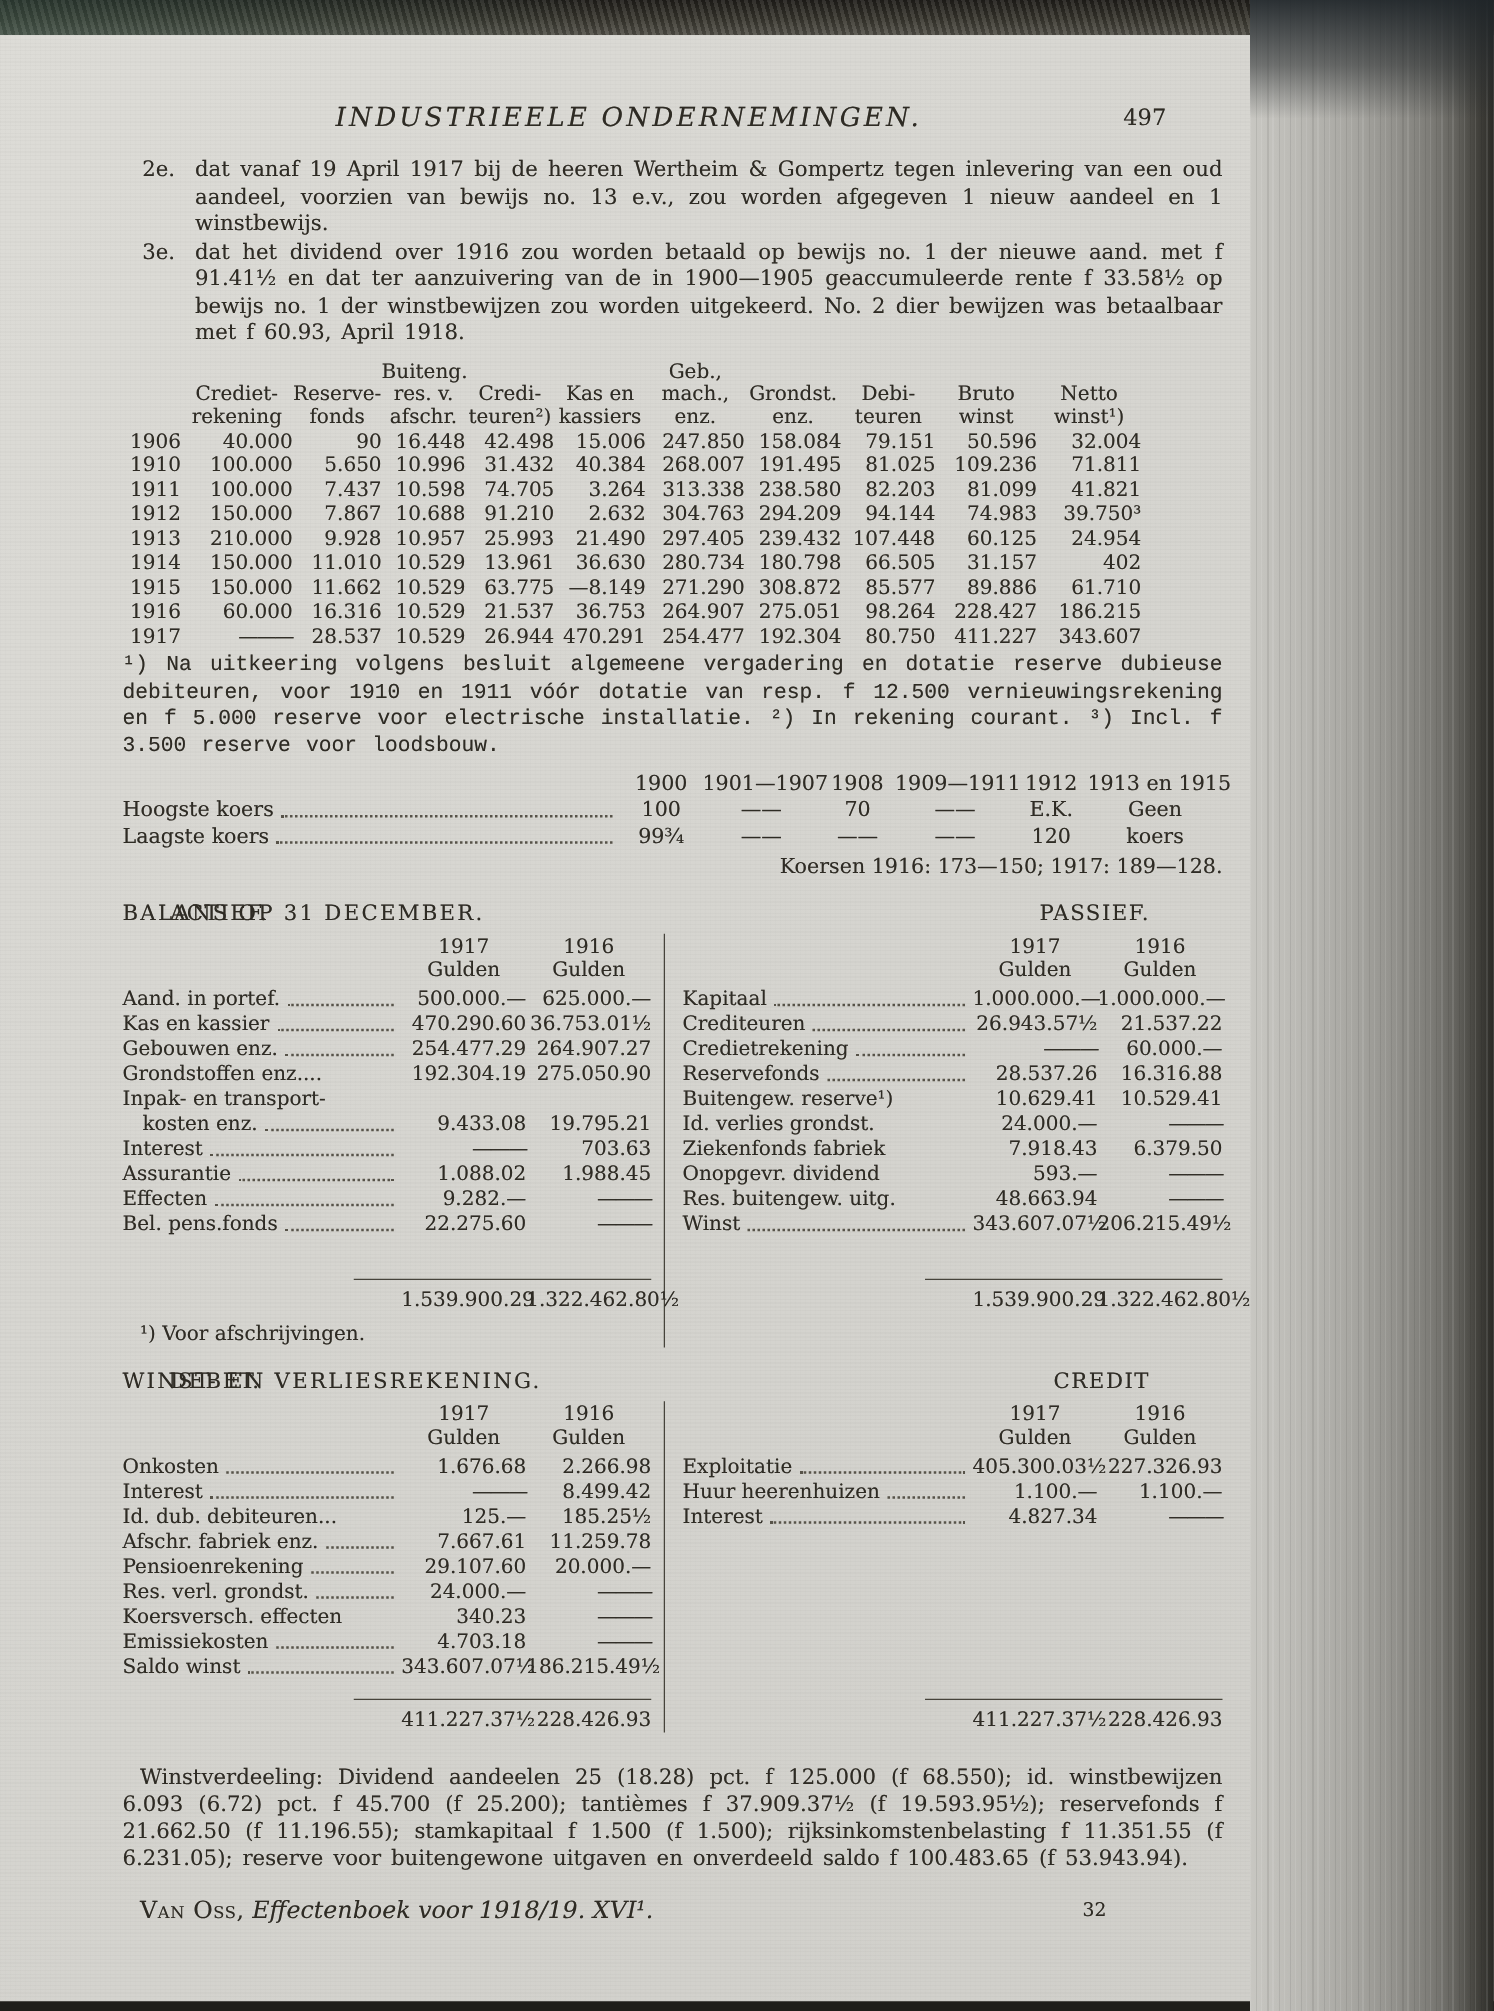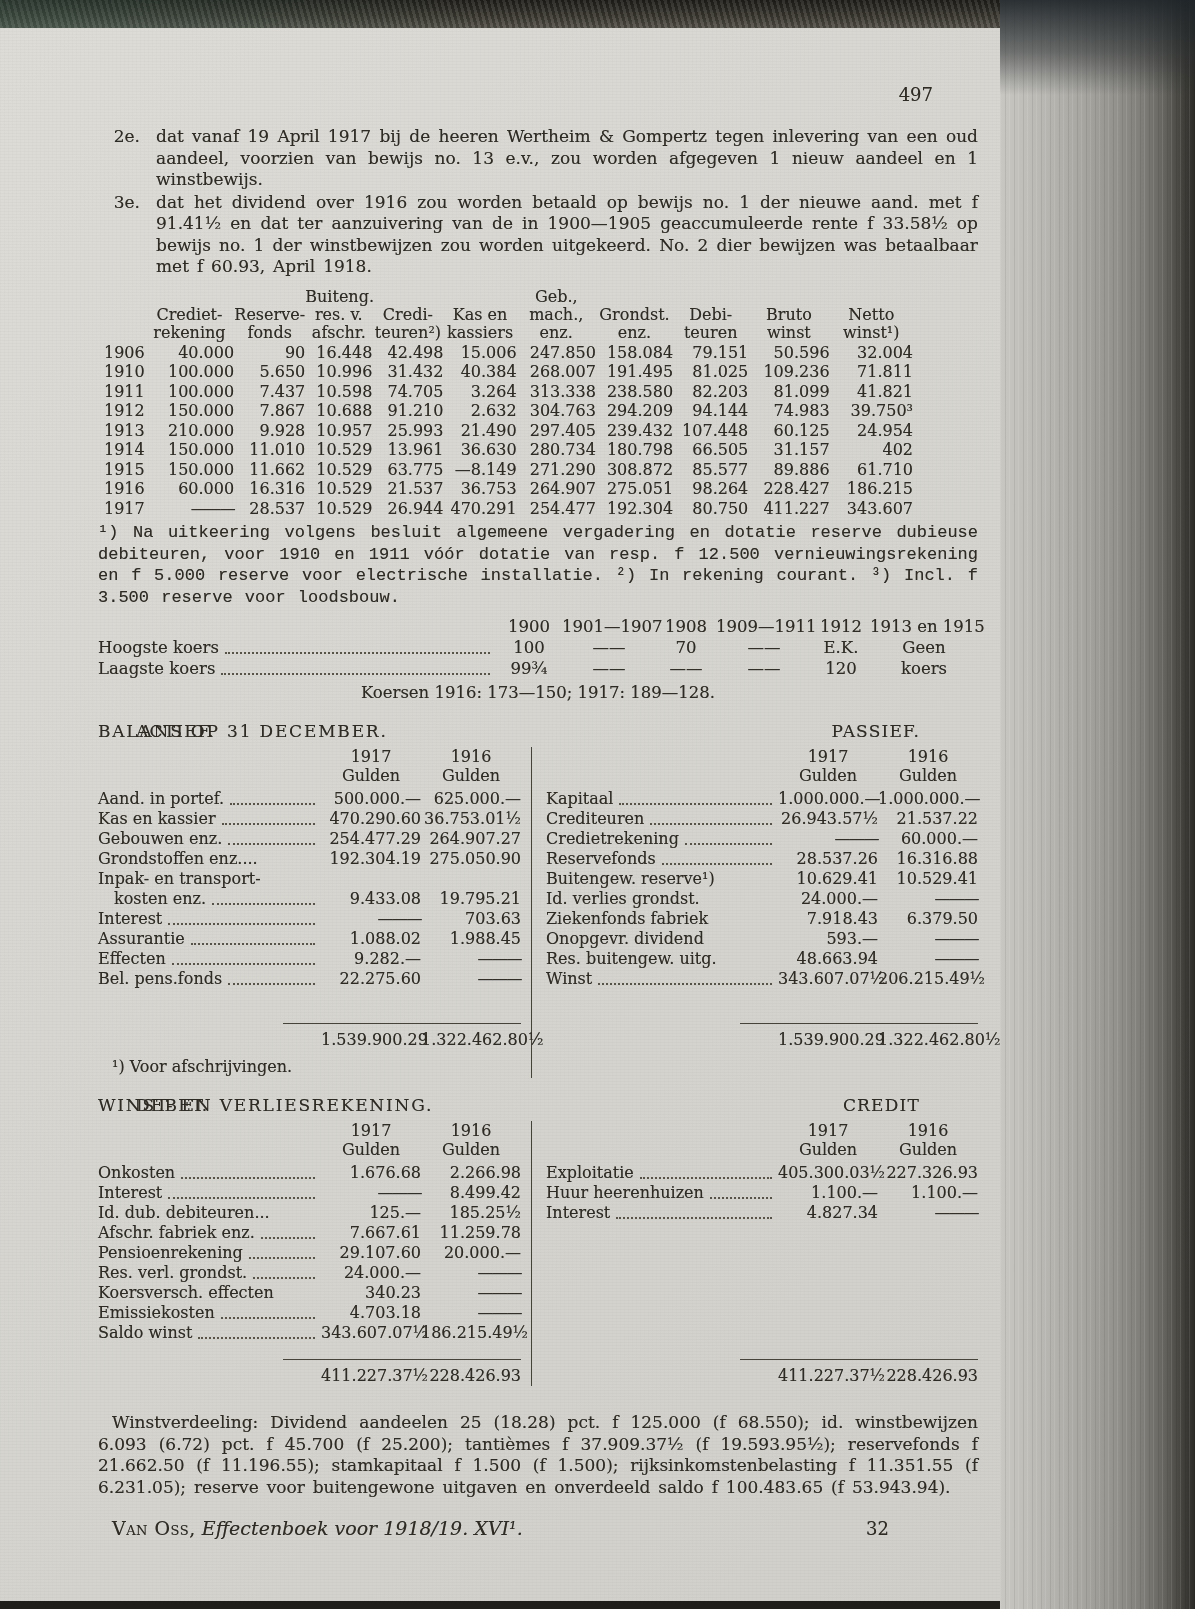--- a/index.html
+++ b/index.html
@@ -73,21 +73,21 @@
   .dash{letter-spacing:-1.5px;}
 
   .fin-footnote{margin-top:3px;text-align:justify;word-spacing:2px;font-family:Liberation Mono, monospace;}
 
   .koers{margin-top:8px;font-size:16.5px;}
   .krow{display:flex;line-height:21px;}
   .klabel{flex:1;display:flex;min-width:0;}
   .klabel .ltext{white-space:nowrap;text-align:right;}
   .kc{text-align:center;white-space:nowrap;}
   .kc0{width:66px}.kc1{width:94px}.kc2{width:60px}.kc3{width:96px}.kc4{width:58px}.kc5{width:108px}
-  .koers-summary{text-align:center;margin-top:3px;}
+  .koers-summary{text-align:right;margin-top:3px;}
 
   .secthead{position:relative;text-align:left;font-size:17px;letter-spacing:1.8px;margin-top:17px;height:24px;}
   .sect-left{position:absolute;left:38px;letter-spacing:1.2px;}
   .sect-right{position:absolute;right:58px;letter-spacing:1.2px;}
 
   .statement{display:flex;width:880px;margin-top:2px;font-size:16px;}
   .sthalf{box-sizing:border-box;}
   .sthalf.left{width:434px;border-right:1.5px solid #46433b;padding-right:10px;}
   .sthalf.right{width:446px;padding-left:14px;}
   .colheads{display:flex;justify-content:flex-end;}
@@ -104,34 +104,35 @@
   .sttotal-wrap{display:flex;justify-content:flex-end;margin-top:12px;}
   .sttotals{width:238px;border-top:1.5px solid #46433b;padding-top:5px;display:flex;justify-content:flex-end;}
   .bal-footnote{margin-top:6px;padding-left:14px;}
 
   .winstpara{margin-top:26px;text-align:justify;word-spacing:2.5px;text-indent:14px;}
 
   .footer-row{position:relative;margin-top:20px;height:26px;font-size:19px;}
   .footer-credit{position:absolute;left:14px;}
   .smallcaps{font-variant:small-caps;letter-spacing:.5px;}
   .bookit{font-style:italic;}
-  .footer-page{position:absolute;left:768px;font-size:18px;}
+  .footer-page{position:absolute;left:768px;font-size:15px;}
 </style>
 </head>
 <body>
 
 <div class="photo">
   <div class="grain"></div>
 </div>
 <div class="top-band"></div>
 <div class="right-band"></div>
 
 <div class="content">
 
   <div class="title-row">
+    <div class="page-title">INDUSTRIEELE ONDERNEMINGEN.</div>
     <div class="page-number">497</div>
   </div>
 
   <div class="note">
     <div class="note-num">2e.</div>
     <div class="note-body">dat vanaf 19 April 1917 bij de heeren Wertheim &amp; Gompertz tegen inlevering van een oud aandeel, voorzien van bewijs no. 13 e.v., zou worden afgegeven 1 nieuw aandeel en 1 winstbewijs.</div>
   </div>
   <div class="note">
     <div class="note-num">3e.</div>
     <div class="note-body">dat het dividend over 1916 zou worden betaald op bewijs no. 1 der nieuwe aand. met f 91.41½ en dat ter aanzuivering van de in 1900—1905 geaccumuleerde rente f 33.58½ op bewijs no. 1 der winstbewijzen zou worden uitgekeerd. No. 2 dier bewijzen was betaalbaar met f 60.93, April 1918.</div>

